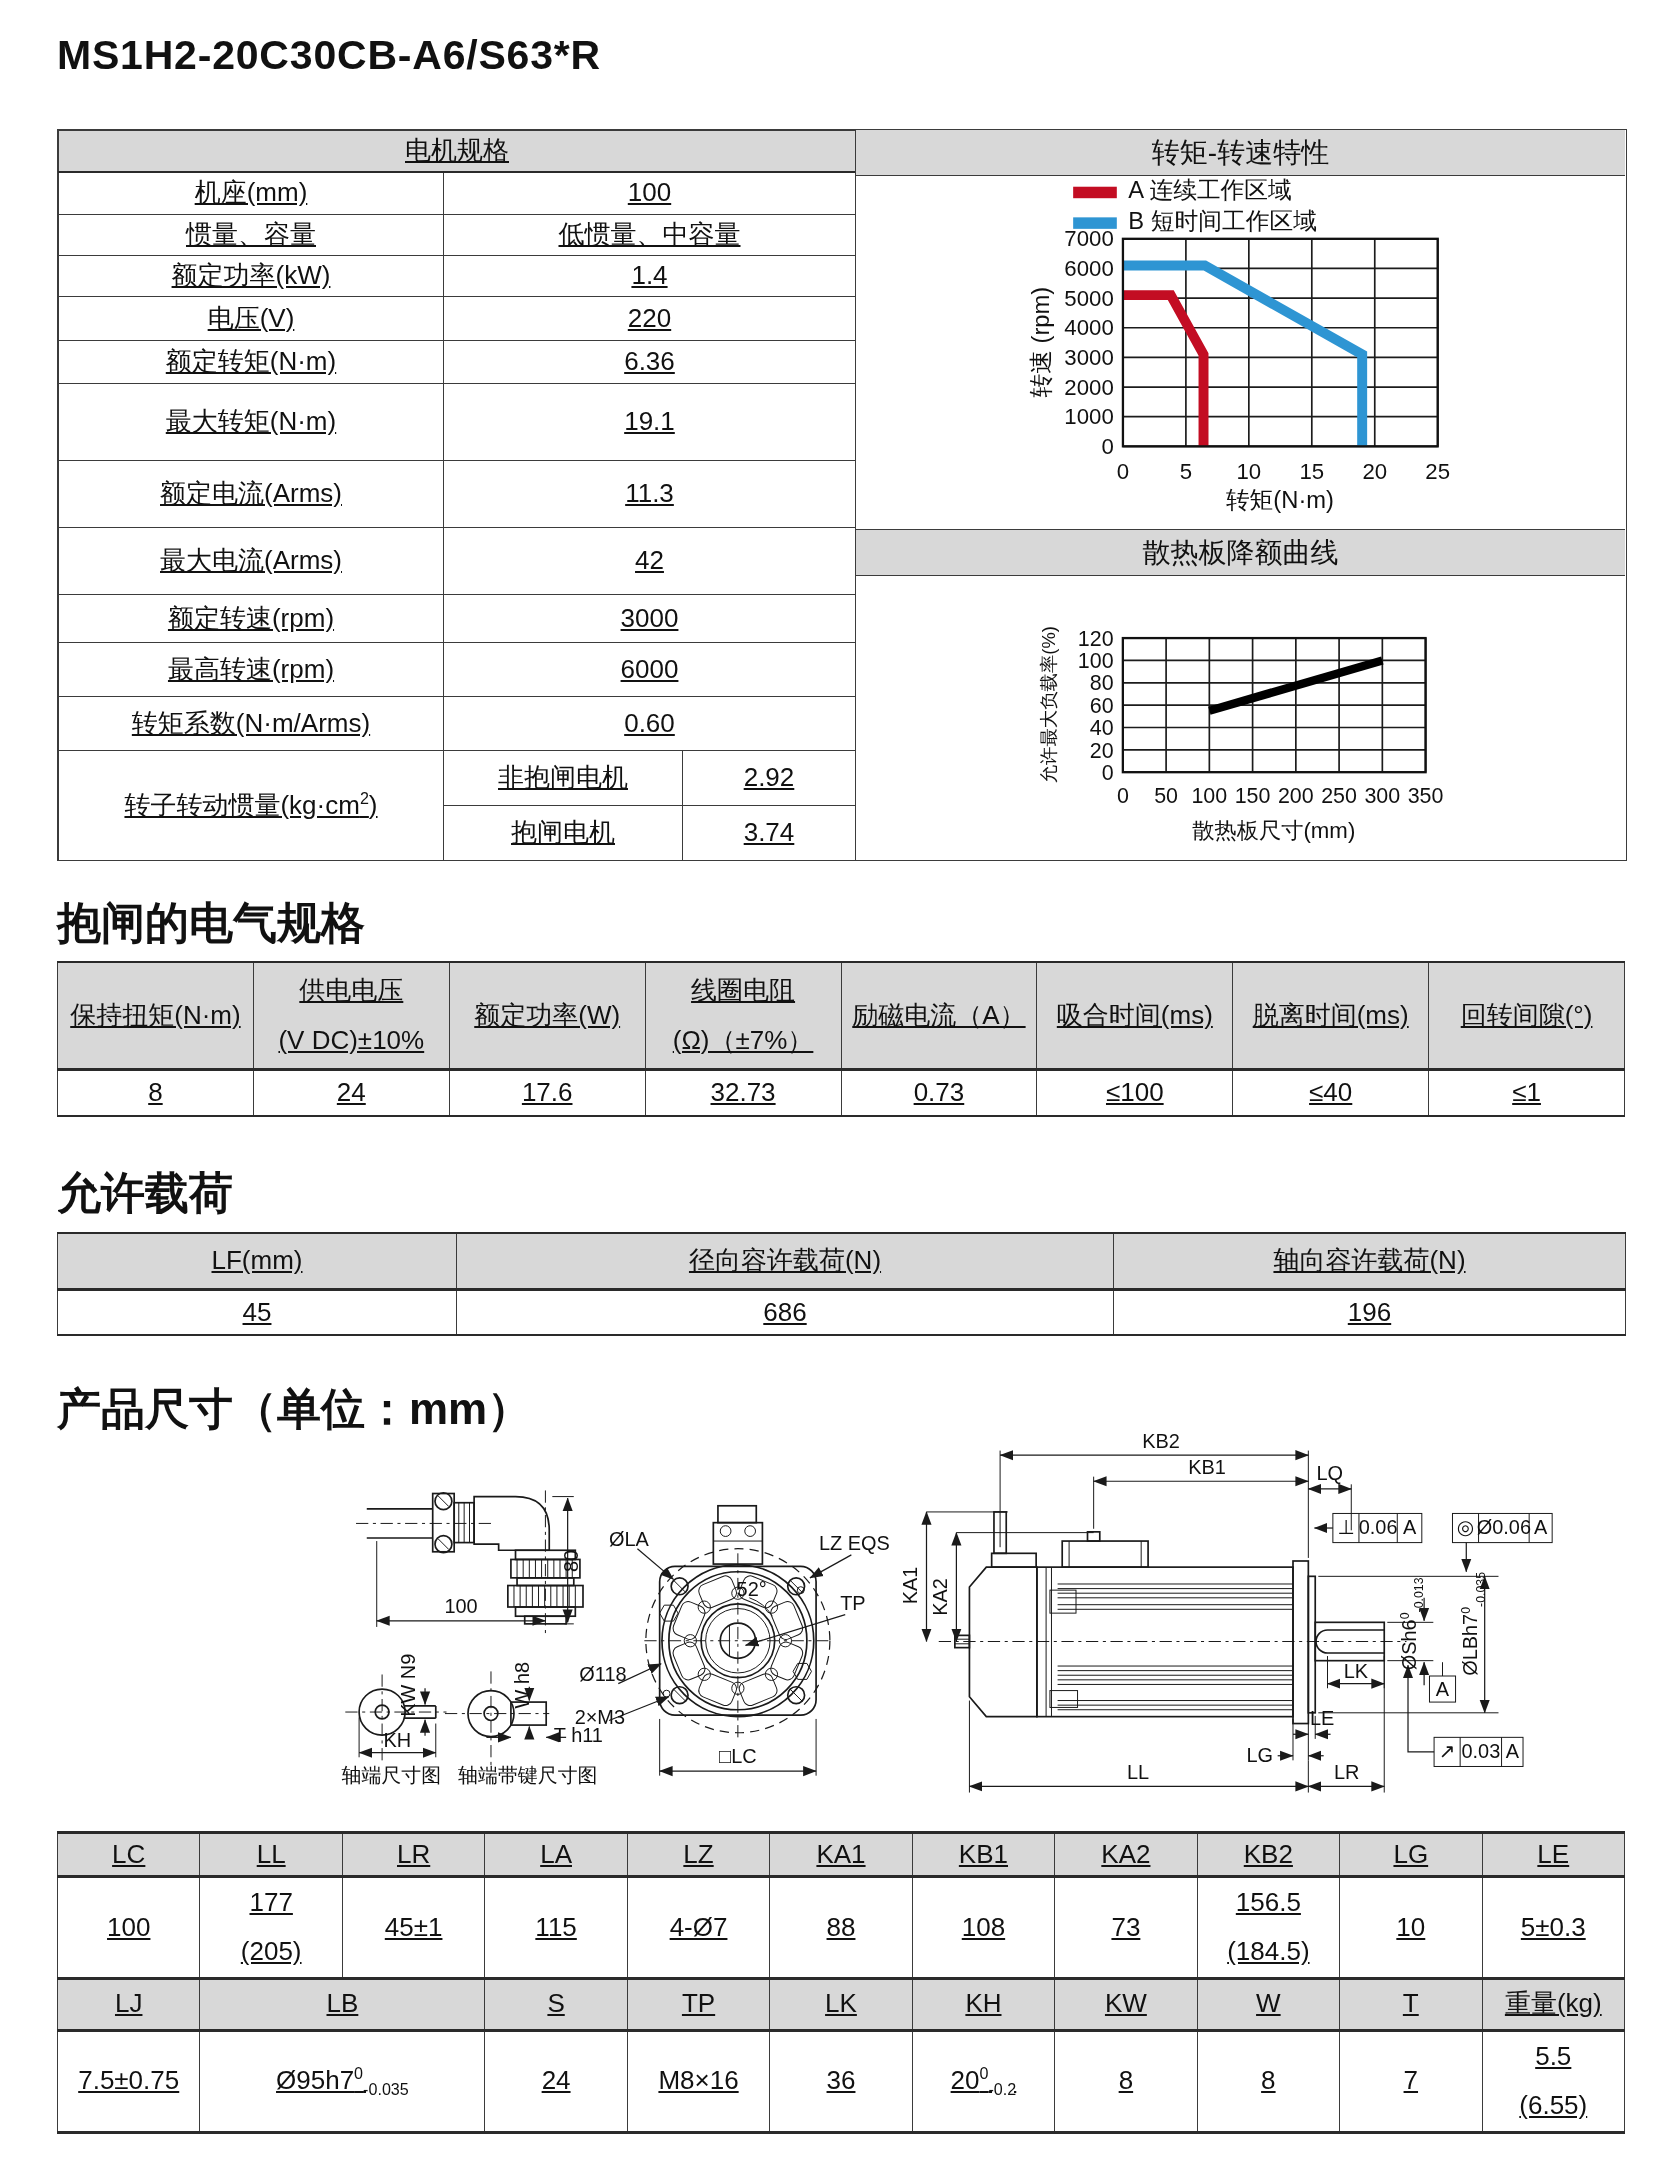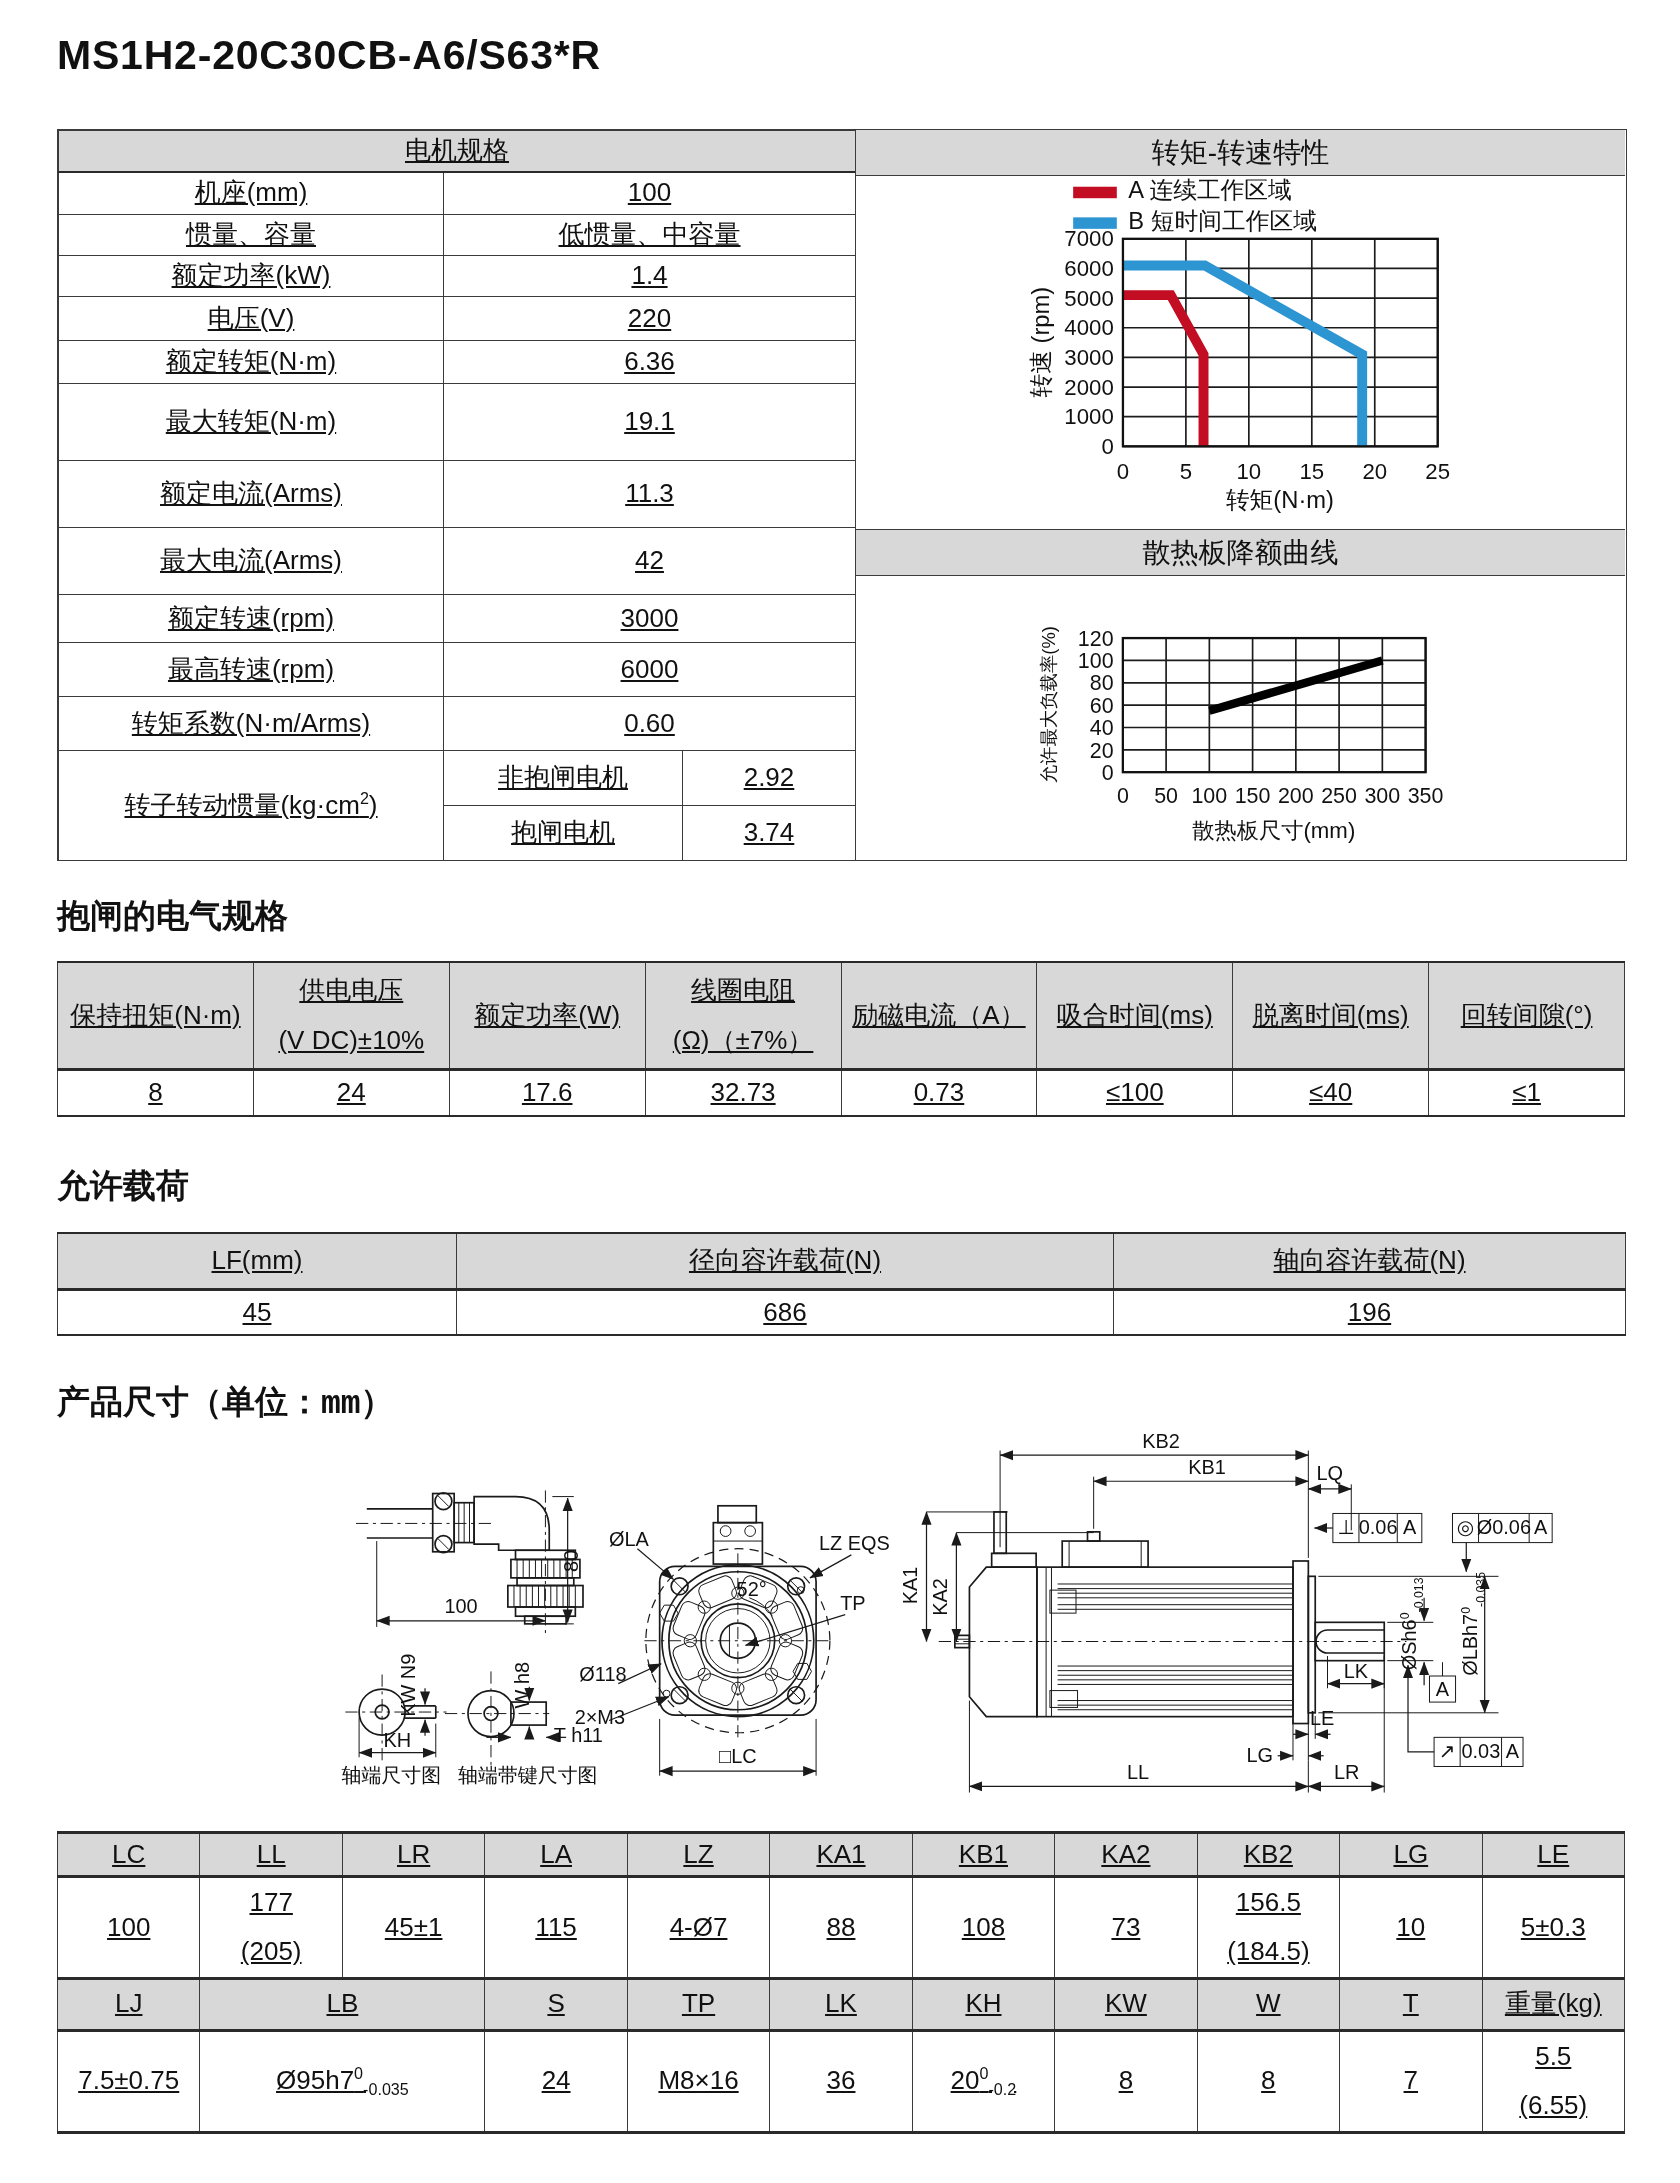--- a/index.html
+++ b/index.html
@@ -1,20 +1,20 @@
 <!DOCTYPE html>
 <html style="font-size:12.3px"><head>
 <meta charset="utf-8">
 <style>
   html,body{margin:0;padding:0;background:#fff;}
   .page{position:relative;width:1680px;height:2183px;background:#fff;overflow:hidden;
         font-family:"Liberation Sans","DejaVu Sans",sans-serif;color:#111;}
   .abs{position:absolute;}
   #doc-title{left:57px;top:32px;font-size:41px;font-weight:bold;letter-spacing:0.8px;}
-  h2.sec{font-size:33px;font-weight:bold;margin:0;font-family:Liberation Mono, monospace;}
+  h2.sec{font-size:44px;font-weight:bold;margin:0;}
   table{border-collapse:collapse;table-layout:fixed;text-decoration:underline;}
   td,th{border:0.8px solid #3b3b3b;font-size:26px;font-weight:normal;text-align:center;
         vertical-align:middle;padding:0;line-height:1.45;overflow:hidden;}
   .hd{background:#d8d8d8;}
   sup{font-size:62%;vertical-align:super;}
   sub{font-size:62%;vertical-align:sub;}
   
   #spec-block{left:57px;top:129px;width:1568px;height:730px;border:1.5px solid #3b3b3b;}
   #motor-spec{position:absolute;left:0;top:0;width:797px;}
   #motor-spec td.hd{border-bottom:2.3px solid #2a2a2a;}

